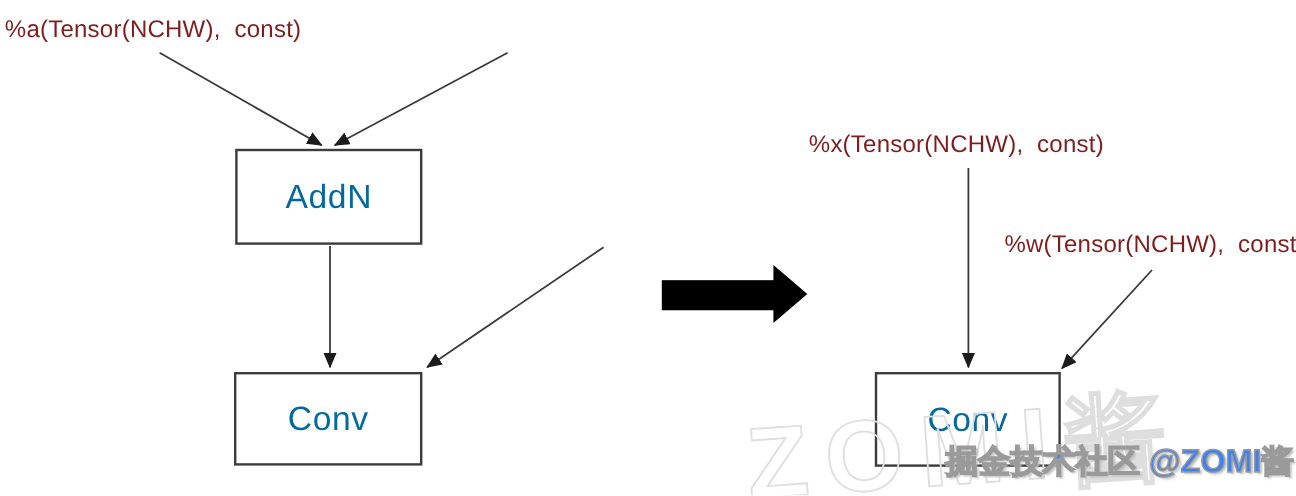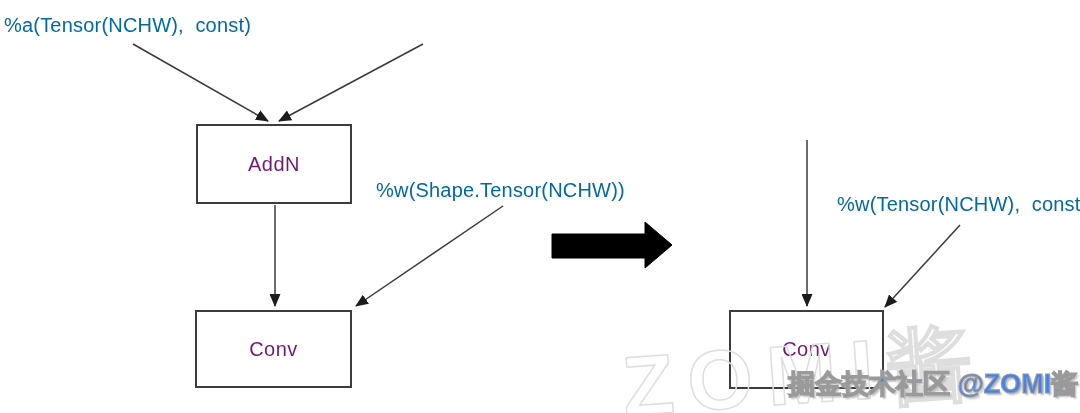--- a/index.html
+++ b/index.html
@@ -17,36 +17,36 @@
   }
   #edges {
     position: absolute;
     left: 0; top: 0;
     width: 1080px;
     height: 413px;
   }
   .io-label {
     position: absolute;
     font-size: 20px;
-    color: #0369a1;
+    color: #7f1d1d;
     white-space: pre;
     letter-spacing: 0.2px;
   }
   .node-box {
     position: absolute;
     border: 2px solid #3c3c3c;
     background: #ffffff;
     display: flex;
     align-items: center;
     justify-content: center;
     box-sizing: border-box;
   }
   .node-label {
-    font-size: 20px;
-    color: #701a75;
+    font-size: 28px;
+    color: #0369a1;
     letter-spacing: 0.5px;
   }
   .watermark-bg {
     position: absolute;
     left: 622px;
     top: 318px;
     font-size: 84px;
     font-weight: bold;
     color: transparent;
     -webkit-text-stroke: 1.5px #dedede;
@@ -85,29 +85,29 @@
     <line x1="275" y1="205" x2="275" y2="306" stroke="#3a3a3a" stroke-width="1.5" marker-end="url(#arrowhead)"></line>
     <line x1="503" y1="206" x2="356" y2="306" stroke="#3a3a3a" stroke-width="1.5" marker-end="url(#arrowhead)"></line>
 
     <polygon points="552,234 645,234 645,222 672,245 645,268 645,258 552,258" fill="#000000" stroke="#000000"></polygon>
 
     <line x1="807" y1="140" x2="807" y2="306" stroke="#3a3a3a" stroke-width="1.5" marker-end="url(#arrowhead)"></line>
     <line x1="960" y1="225" x2="885" y2="307" stroke="#3a3a3a" stroke-width="1.5" marker-end="url(#arrowhead)"></line>
   </svg>
 
   <div class="io-label" style="left:4px; top:14px;">%a(Tensor(NCHW),  const)</div>
-  <div class="io-label" style="left:376px; top:179px;">%w(Shape.Tensor(NCHW))</div>
 
   <div class="node-box" style="left:196px; top:124px; width:156px; height:80px;">
     <span class="node-label">AddN</span>
   </div>
   <div class="node-box" style="left:195px; top:310px; width:157px; height:78px;">
     <span class="node-label">Conv</span>
   </div>
 
+  <div class="io-label" style="left:674px; top:110px;">%x(Tensor(NCHW),  const)</div>
   <div class="io-label" style="left:837px; top:193px;">%w(Tensor(NCHW),  const)</div>
 
   <div class="node-box" style="left:729px; top:310px; width:155px; height:79px;">
     <span class="node-label">Conv</span>
   </div>
 
   <div class="watermark-bg">ZOMI酱</div>
   <div class="watermark-badge">掘金技术社区 @ZOMI酱</div>
 
 </div>

